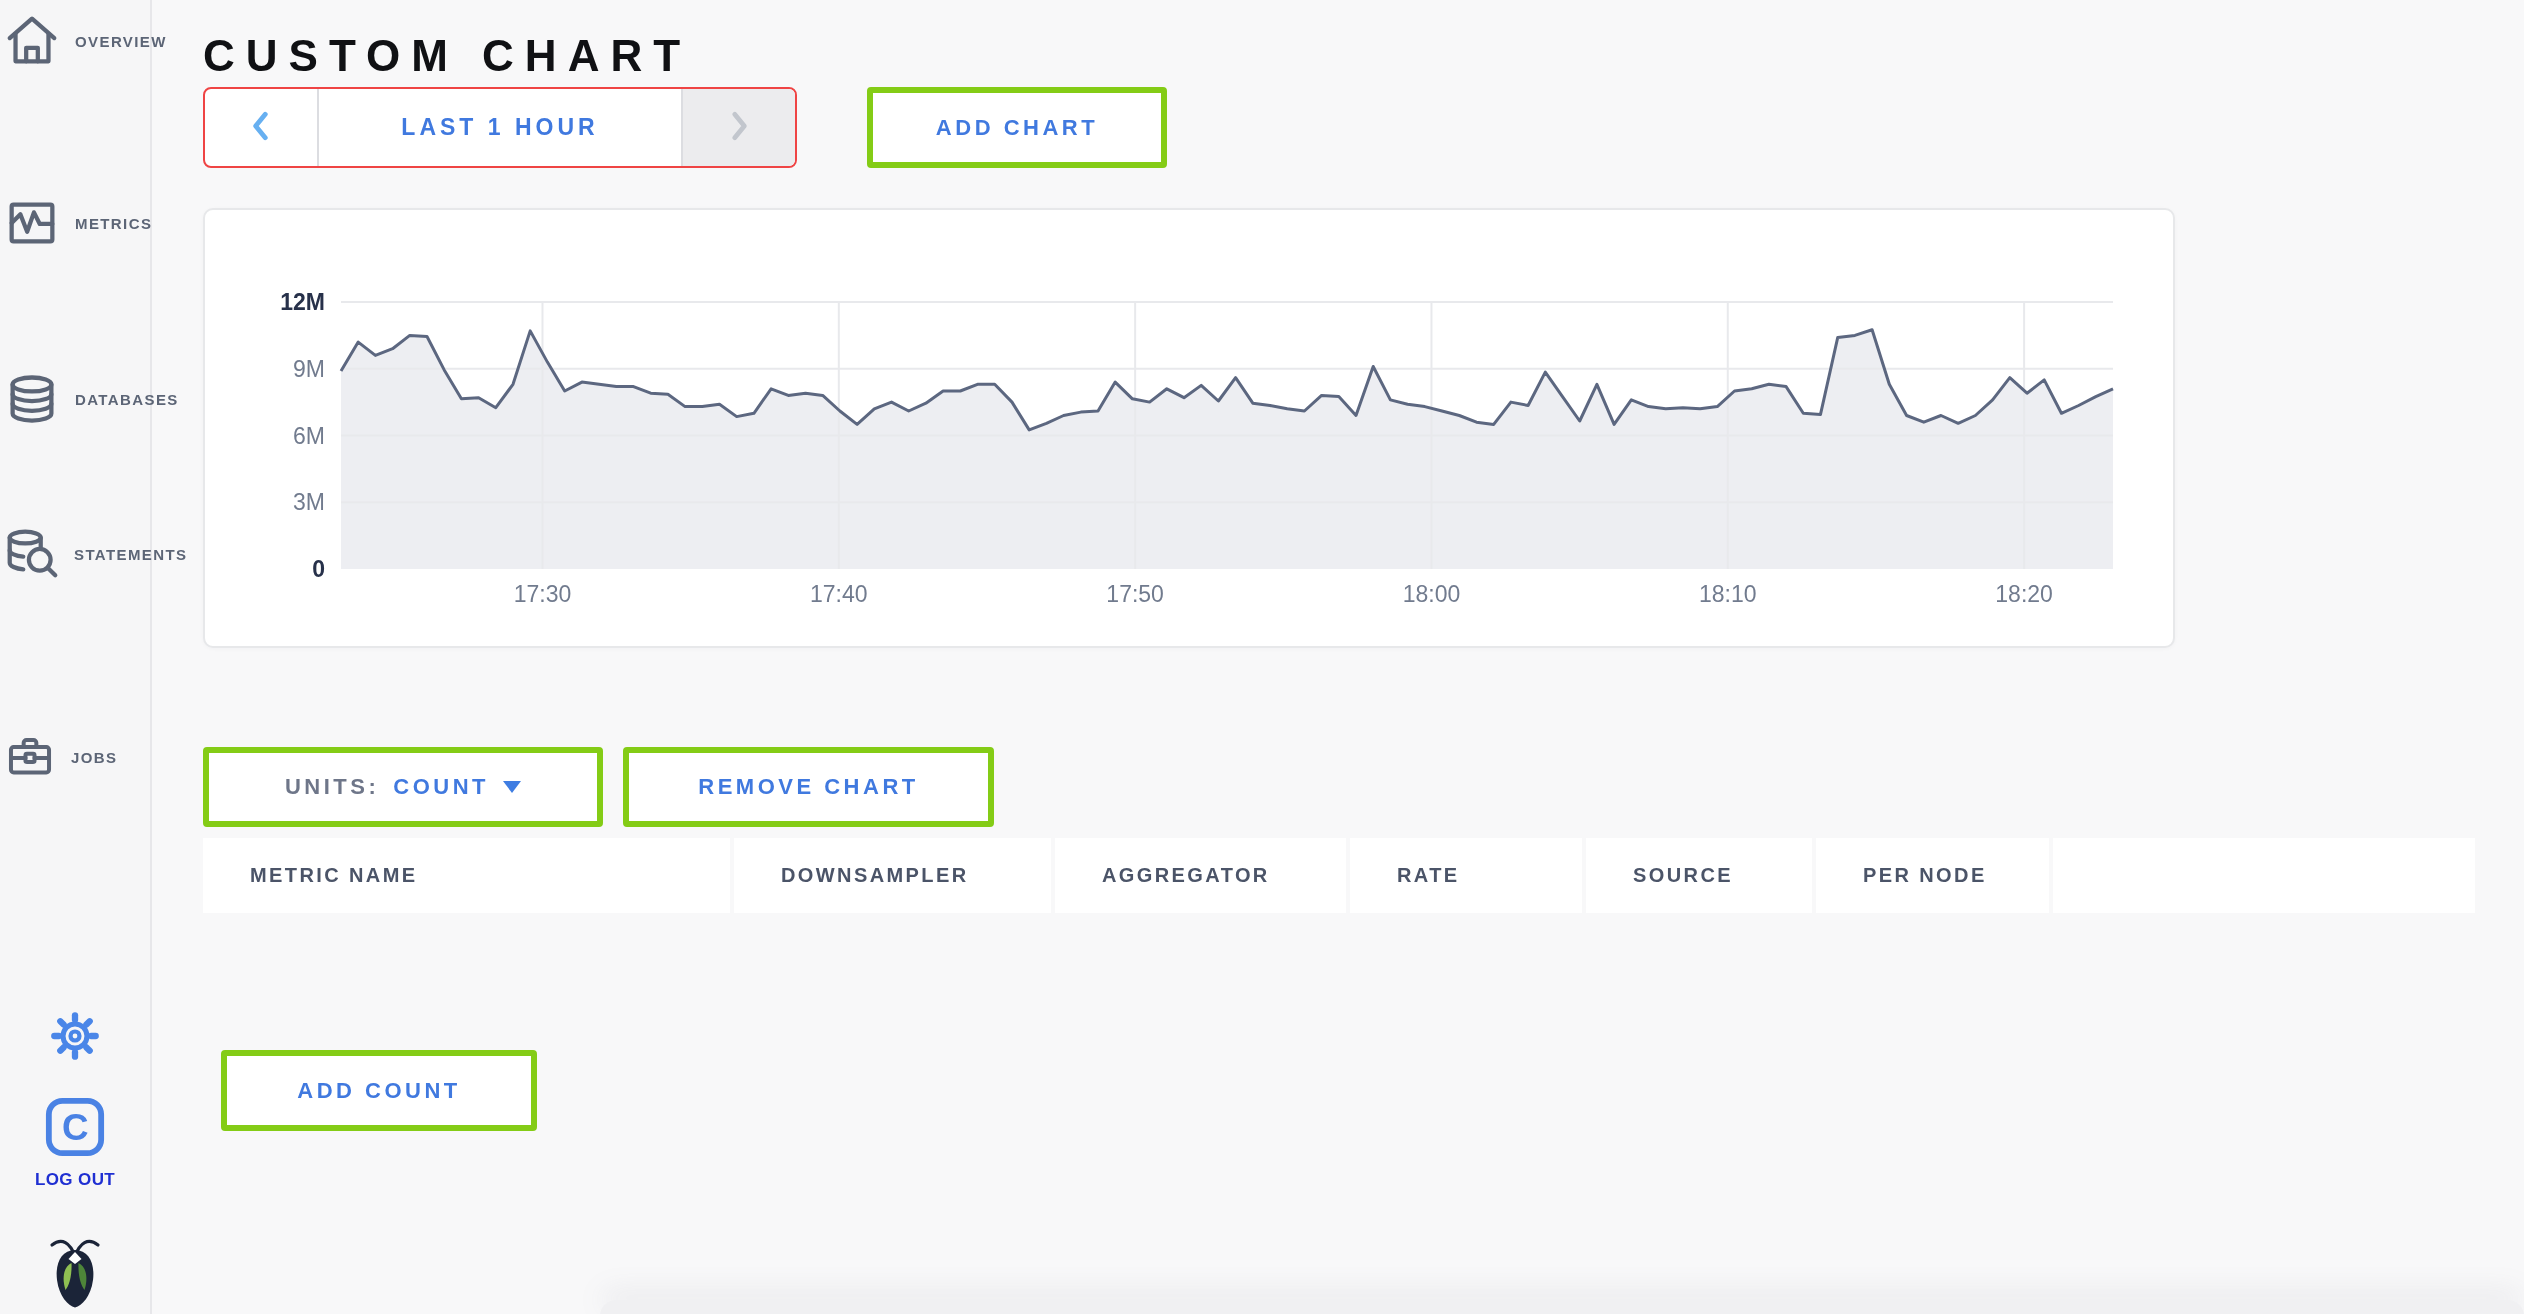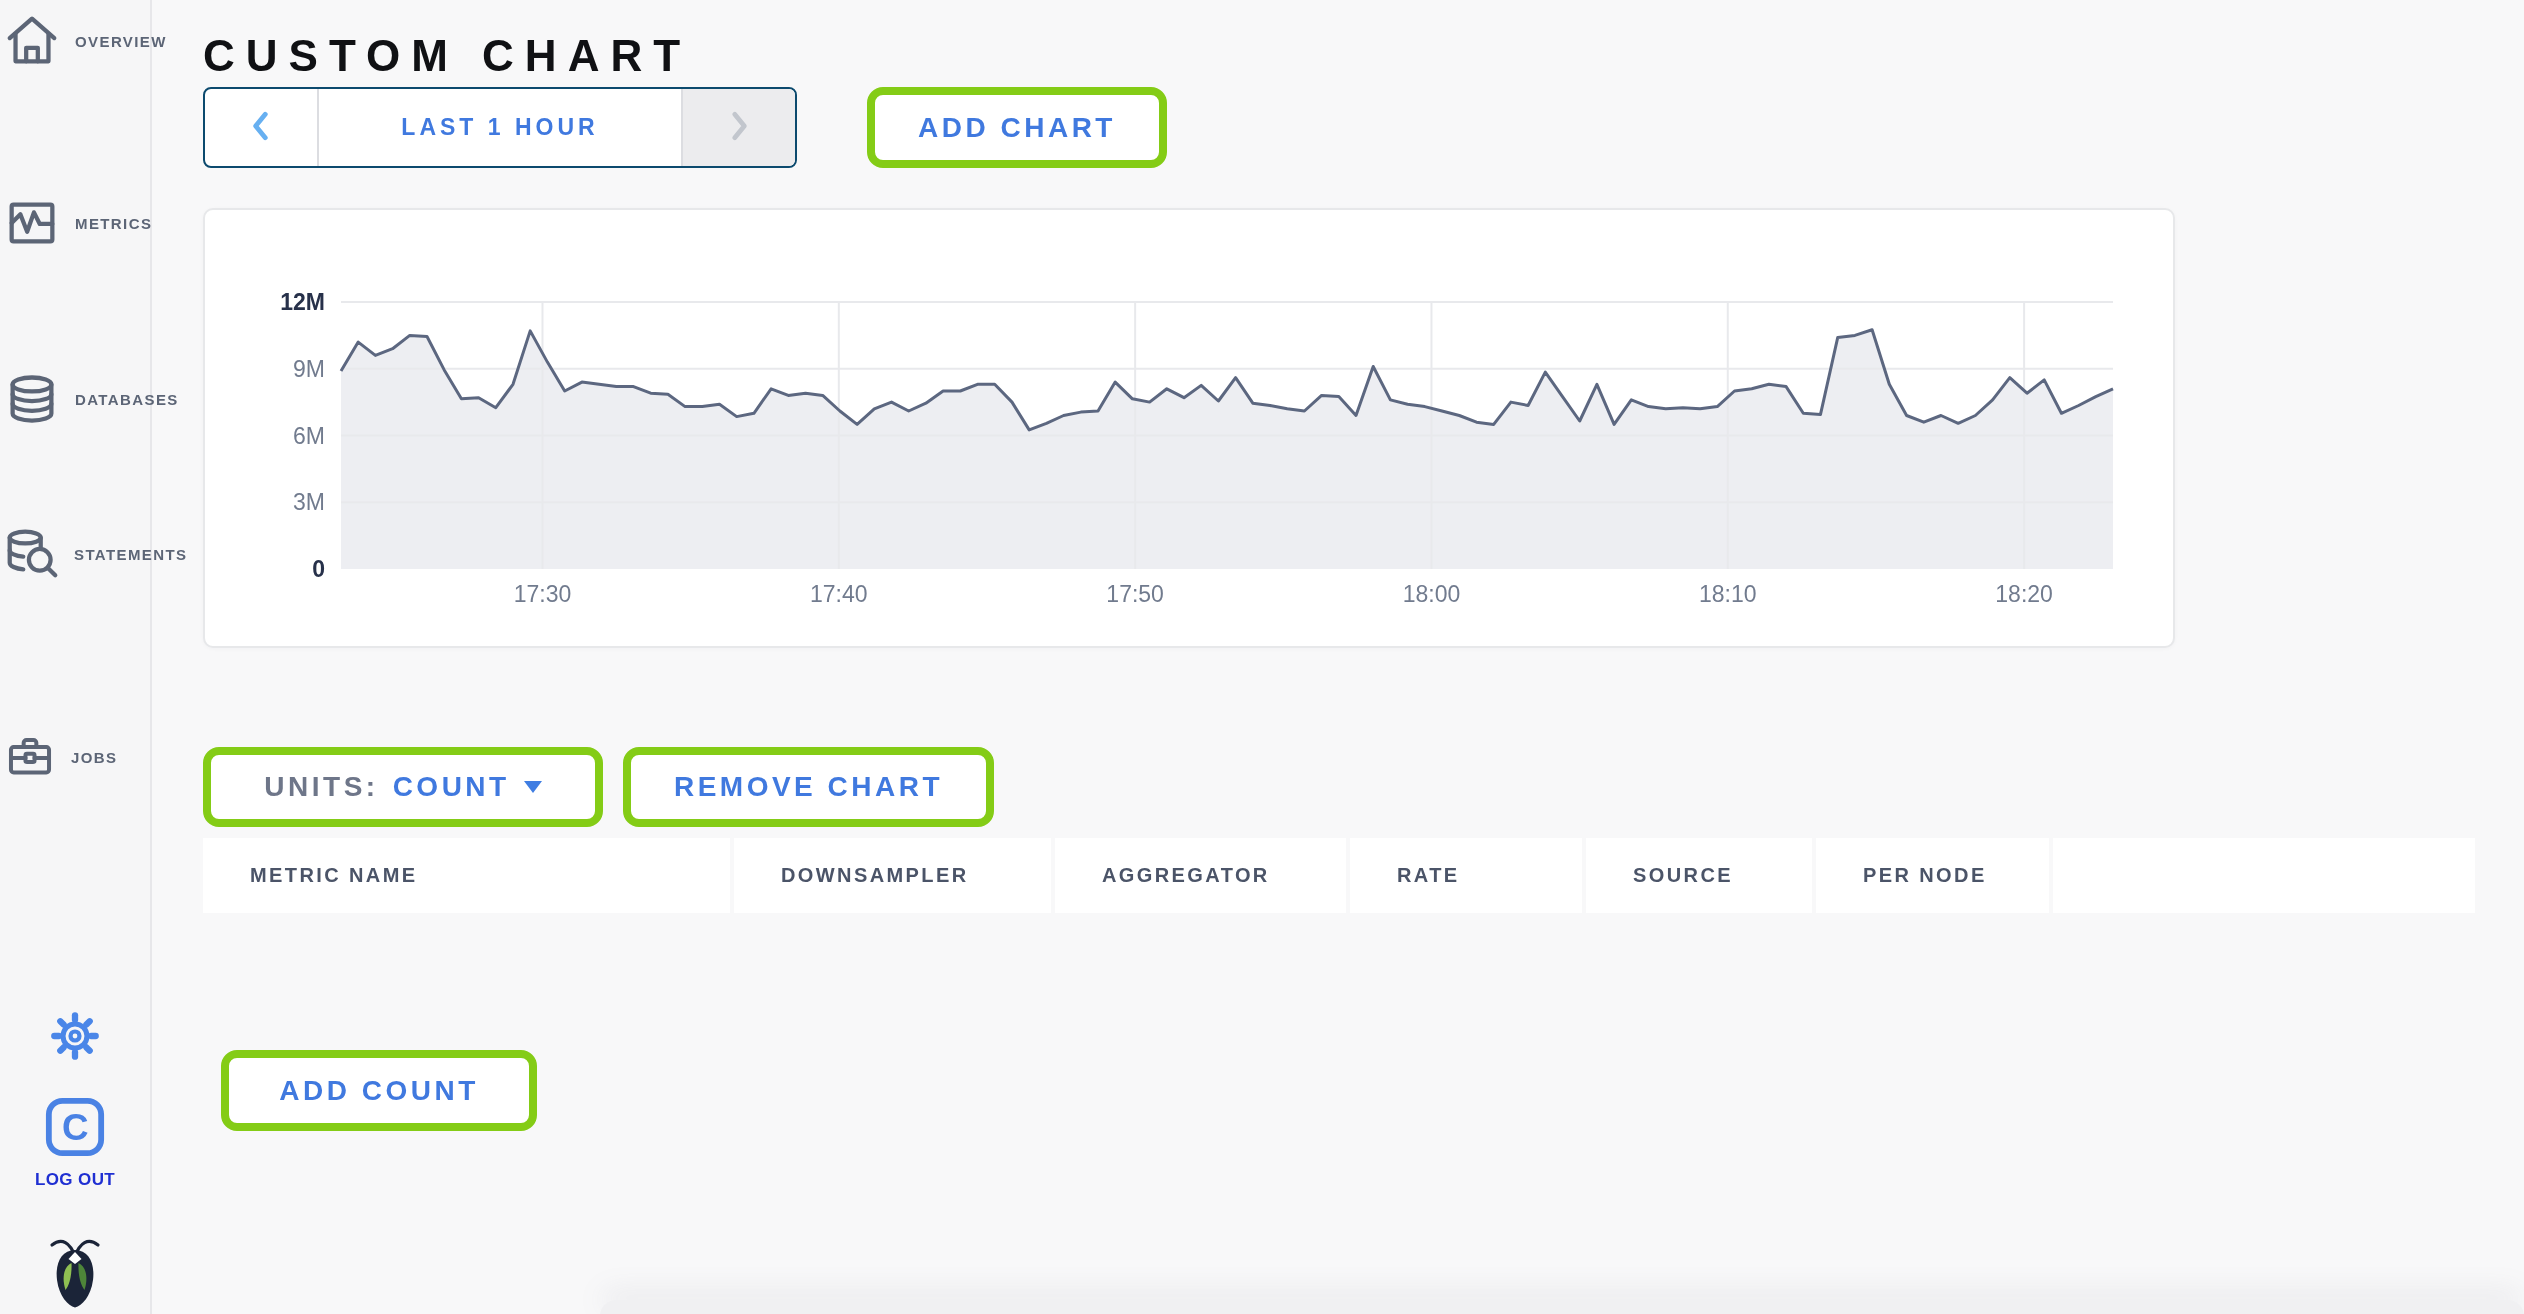--- a/index.html
+++ b/index.html
@@ -32,31 +32,31 @@
   .bug-wrap{position:absolute;left:0;top:1235px;width:150px;display:flex;justify-content:center;cursor:pointer;}
   
   .page-title{
     position:absolute;left:203px;top:2px;
     font-size:44px;font-weight:700;letter-spacing:11px;color:#101114;
     white-space:nowrap;
   }
   
   .time-group{
     position:absolute;left:203px;top:87px;width:594px;height:81px;
-    background:#ffffff;border:2px solid #0c4a6e;border-radius:8px;
+    background:#ffffff;border:2px solid #ef4444;border-radius:8px;
     display:flex;box-sizing:border-box;overflow:hidden;
   }
   .tg-seg{display:flex;align-items:center;justify-content:center;}
   .tg-prev{width:112px;border-right:2px solid #dcdde1;cursor:pointer;}
   .tg-range{flex:1;color:#4079df;font-size:23px;font-weight:700;letter-spacing:4px;cursor:pointer;white-space:nowrap;}
   .tg-next{width:112px;border-left:2px solid #dcdde1;background:#ececee;cursor:default;}
   .btn{
-    position:absolute;background:#ffffff;border:8px solid #84cc16;border-radius:16px;
+    position:absolute;background:#ffffff;border:6px solid #84cc16;border-radius:4px;
     display:flex;align-items:center;justify-content:center;box-sizing:border-box;
-    color:#4079df;font-size:28px;font-weight:700;letter-spacing:3.5px;cursor:pointer;
+    color:#4079df;font-size:22px;font-weight:700;letter-spacing:3.5px;cursor:pointer;
     white-space:nowrap;
   }
   .add-chart-btn{left:867px;top:87px;width:300px;height:81px;}
   .units-btn{left:203px;top:747px;width:400px;height:80px;gap:14px;}
   .units-prefix{color:#6e7689;}
   .remove-chart-btn{left:623px;top:747px;width:371px;height:80px;}
   .add-metric-btn{left:221px;top:1050px;width:316px;height:81px;}
   
   .chart-card{
     position:absolute;left:203px;top:208px;width:1972px;height:440px;

